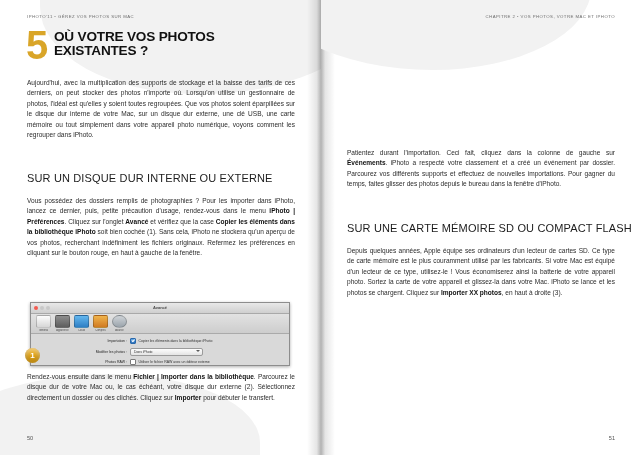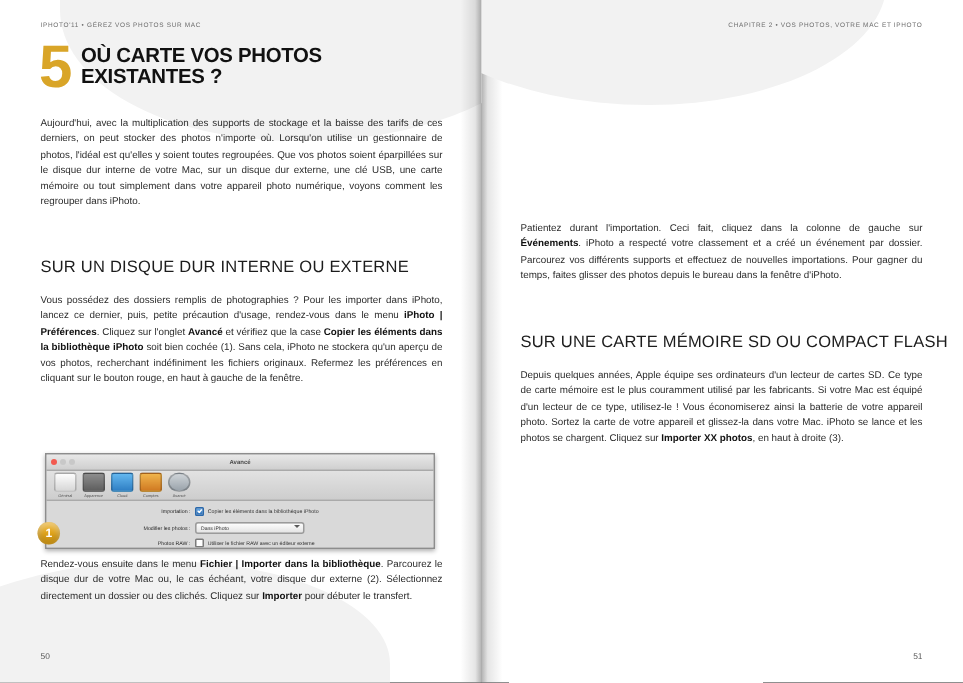--- a/index.html
+++ b/index.html
@@ -70,21 +70,21 @@
 <div class="spread">
 
   <div class="page left">
     <div class="swoosh sw-l"></div>
     <div class="swoosh sw-lb"></div>
 
     <div class="runhead l">IPHOTO'11 • GÉREZ VOS PHOTOS SUR MAC</div>
 
     <div class="chap">
       <div class="chap-num">5</div>
-      <div class="chap-title">OÙ CARTE VOS PHOTOS EXISTANTES ?</div>
+      <div class="chap-title">OÙ VOTRE VOS PHOTOS EXISTANTES ?</div>
     </div>
 
     <p class="body" style="left:27px;top:78px;width:268px;">Aujourd'hui, avec la multiplication des supports de stockage et la baisse des tarifs de ces derniers, on peut stocker des photos n'importe où. Lorsqu'on utilise un gestionnaire de photos, l'idéal est qu'elles y soient toutes regroupées. Que vos photos soient éparpillées sur le disque dur interne de votre Mac, sur un disque dur externe, une clé USB, une carte mémoire ou tout simplement dans votre appareil photo numérique, voyons comment les regrouper dans iPhoto.</p>
 
     <h2 class="sect" style="left:27px;top:172px;">SUR UN DISQUE DUR INTERNE OU EXTERNE</h2>
 
     <p class="body" style="left:27px;top:196px;width:268px;">Vous possédez des dossiers remplis de photographies ? Pour les importer dans iPhoto, lancez ce dernier, puis, petite précaution d'usage, rendez-vous dans le menu <b>iPhoto | Préférences</b>. Cliquez sur l'onglet <b>Avancé</b> et vérifiez que la case <b>Copier les éléments dans la bibliothèque iPhoto</b> soit bien cochée (1). Sans cela, iPhoto ne stockera qu'un aperçu de vos photos, recherchant indéfiniment les fichiers originaux. Refermez les préférences en cliquant sur le bouton rouge, en haut à gauche de la fenêtre.</p>
 
     <div class="shot prefs">
       <div class="pf-tb">

